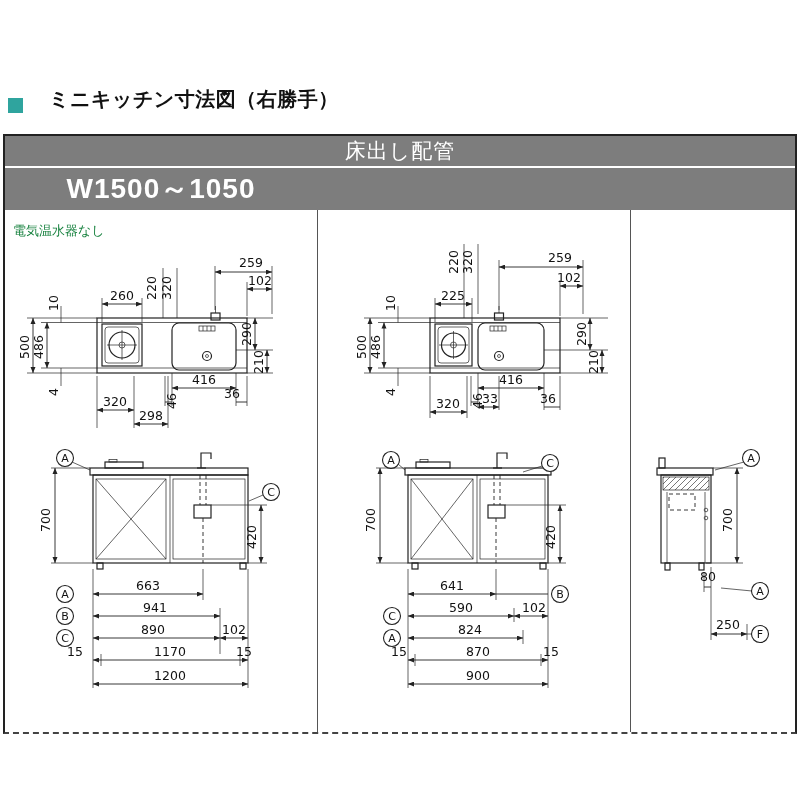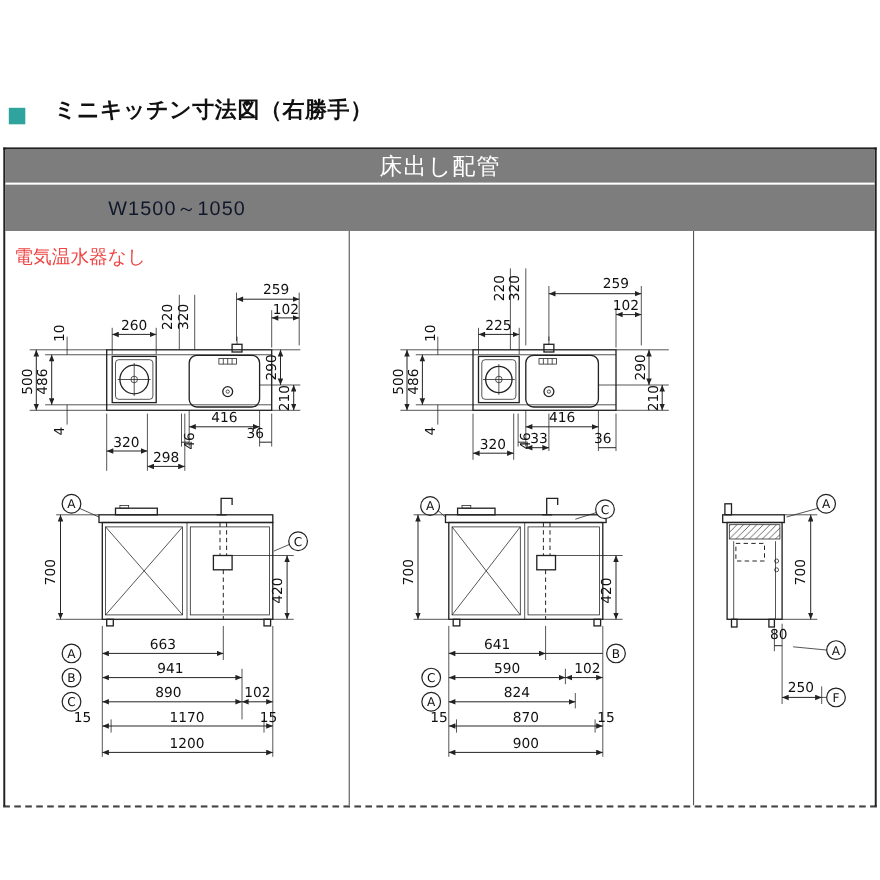--- a/index.html
+++ b/index.html
@@ -6,27 +6,27 @@
   html,body{width:800px;background:#fff}
   body{font-family:"Liberation Sans","DejaVu Sans",sans-serif;position:relative;height:800px}
   .page{position:relative;width:800px;height:800px;background:#fff;overflow:hidden}
   .page-title{position:absolute;top:86px;left:8px;display:flex;align-items:flex-end;gap:26px}
   .bullet{width:15px;height:15px;background:#2fa49e;display:inline-block}
   .page-title h1{font-size:20px;font-weight:bold;color:#111;letter-spacing:.5px}
   .sheet{position:absolute;left:3px;top:134px;width:794px;border:2px solid #222;border-bottom-style:dashed;border-bottom-color:#444;background:#fff}
   .banner{height:32px;background:#7d7d7d;color:#fff;display:flex;align-items:center;justify-content:center;
           font-size:21px;font-weight:normal;border-bottom:2px solid #fff;letter-spacing:1px}
   .cols-head{display:flex;height:42px;background:#7d7d7d}
-  .col-h{color:#0f172a;font-weight:normal;font-size:18px;display:flex;align-items:center;justify-content:center;letter-spacing:1px}
+  .col-h{color:#ffffff;font-weight:bold;font-size:28px;display:flex;align-items:center;justify-content:center;letter-spacing:1px}
   .col-h+.col-h{border-left:2px solid #fff}
   .w1{width:312px}.w2{width:313px}.w3{width:163px}
   .tbody{display:flex;height:522px;background:#fff}
   .tcol{position:relative;overflow:hidden}
   .tcol+.tcol{border-left:1px solid #555}
-  .note{position:absolute;top:12px;left:8px;font-size:17px;color:#ef4444;z-index:2}
+  .note{position:absolute;top:12px;left:8px;font-size:13px;color:#15803d;z-index:2}
   svg{display:block;position:absolute;top:0;left:0}
   .ln{stroke:#222;stroke-width:1.2;fill:none}
   .tn{stroke:#222;stroke-width:0.7;fill:none}
   .dim{stroke:#222;stroke-width:0.9;fill:none}
   .dsh{stroke:#222;stroke-width:0.9;fill:none;stroke-dasharray:4 3}
   text{font-family:"DejaVu Sans",sans-serif;font-size:12.5px;fill:#111}
   .lbl{text-anchor:middle}
   .mk circle{fill:#fff;stroke:#222;stroke-width:1.1}
   .mk text{font-size:11px;text-anchor:middle}
 </style>

